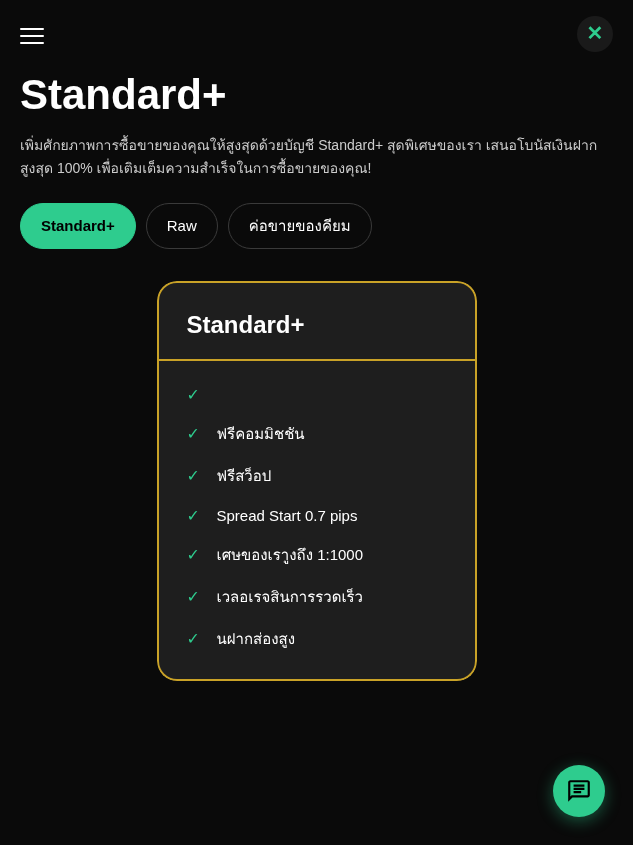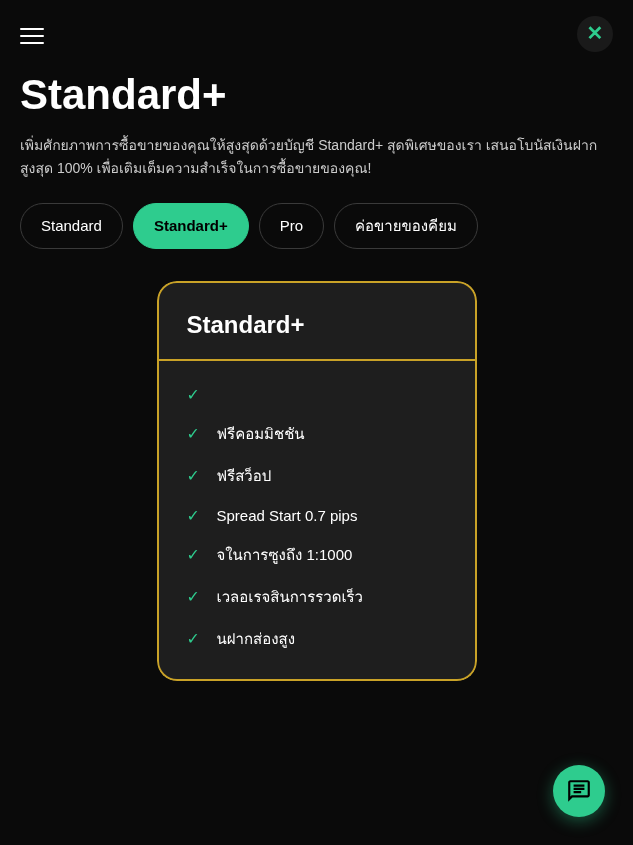--- a/index.html
+++ b/index.html
@@ -182,23 +182,22 @@
       <text x="18" y="24" text-anchor="middle" font-size="20" fill="#2ecc8e" font-weight="bold" font-family="sans-serif">✕</text>
     </svg>
   </div>
 </div>
 
 <h1 class="page-title">Standard+</h1>
 
 <p class="description">เพิ่มศักยภาพการซื้อขายของคุณให้สูงสุดด้วยบัญชี Standard+ สุดพิเศษของเรา เสนอโบนัสเงินฝากสูงสุด 100% เพื่อเติมเต็มความสำเร็จในการซื้อขายของคุณ!</p>
 
 <div class="tabs-container">
-  <button class="tab-item">Standard</button>
   <button class="tab-item active">Standard+</button>
-  <button class="tab-item">Pro</button>
+  <button class="tab-item">Raw</button>
   <button class="tab-item">ค่อขายของคียม</button>
 </div>
 
 <div class="main-content">
   <div class="card">
     <div class="card-header">
       <h2 class="card-title">Standard+</h2>
     </div>
     <div class="card-body">
       <ul class="feature-list">
@@ -212,21 +211,21 @@
         <li class="feature-item">
           <span class="check-icon">✓</span>
           <span>ฟรีสว็อป</span>
         </li>
         <li class="feature-item">
           <span class="check-icon">✓</span>
           <span>Spread Start 0.7 pips</span>
         </li>
         <li class="feature-item">
           <span class="check-icon">✓</span>
-          <span>จในการซูงถึง 1:1000</span>
+          <span>เศษของเราูงถึง 1:1000</span>
         </li>
         <li class="feature-item">
           <span class="check-icon">✓</span>
           <span>เวลอเรจสินการรวดเร็ว</span>
         </li>
         <li class="feature-item">
           <span class="check-icon">✓</span>
           <span>นฝากส่องสูง</span>
         </li>
       </ul>

